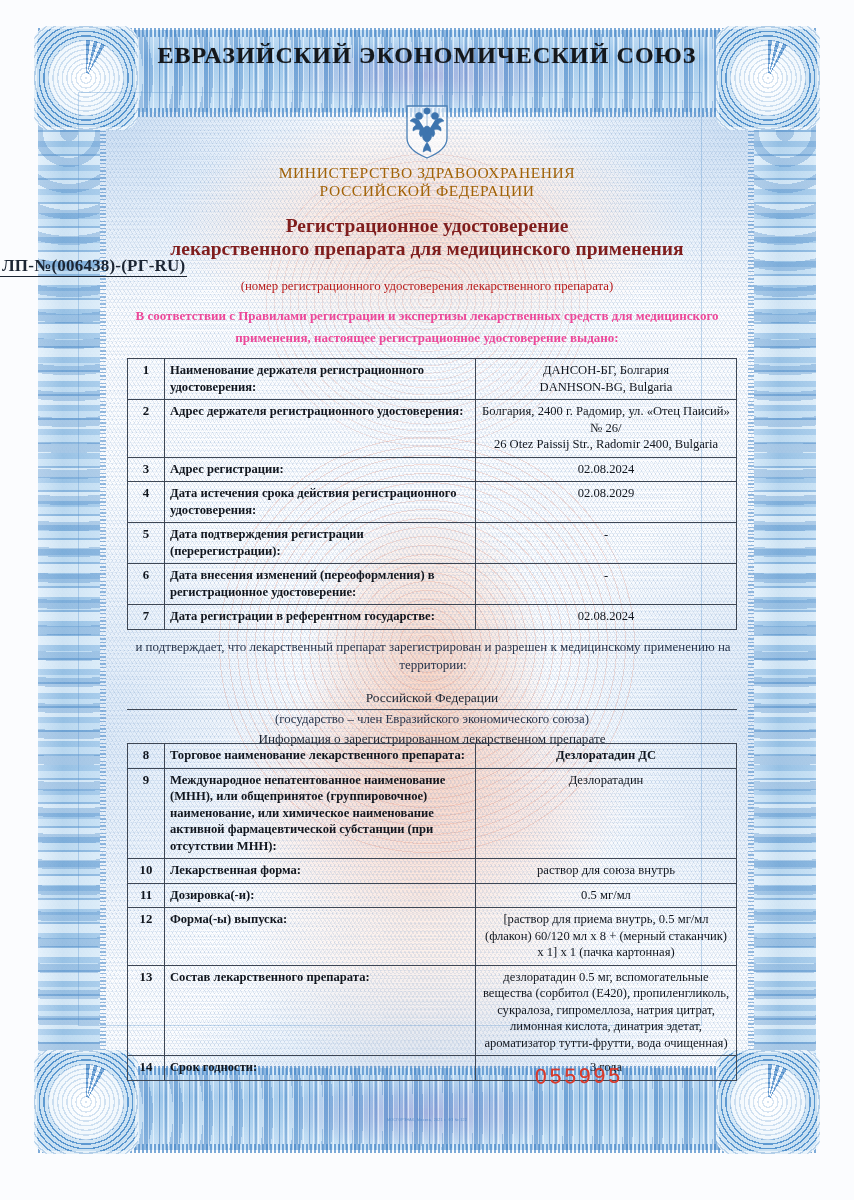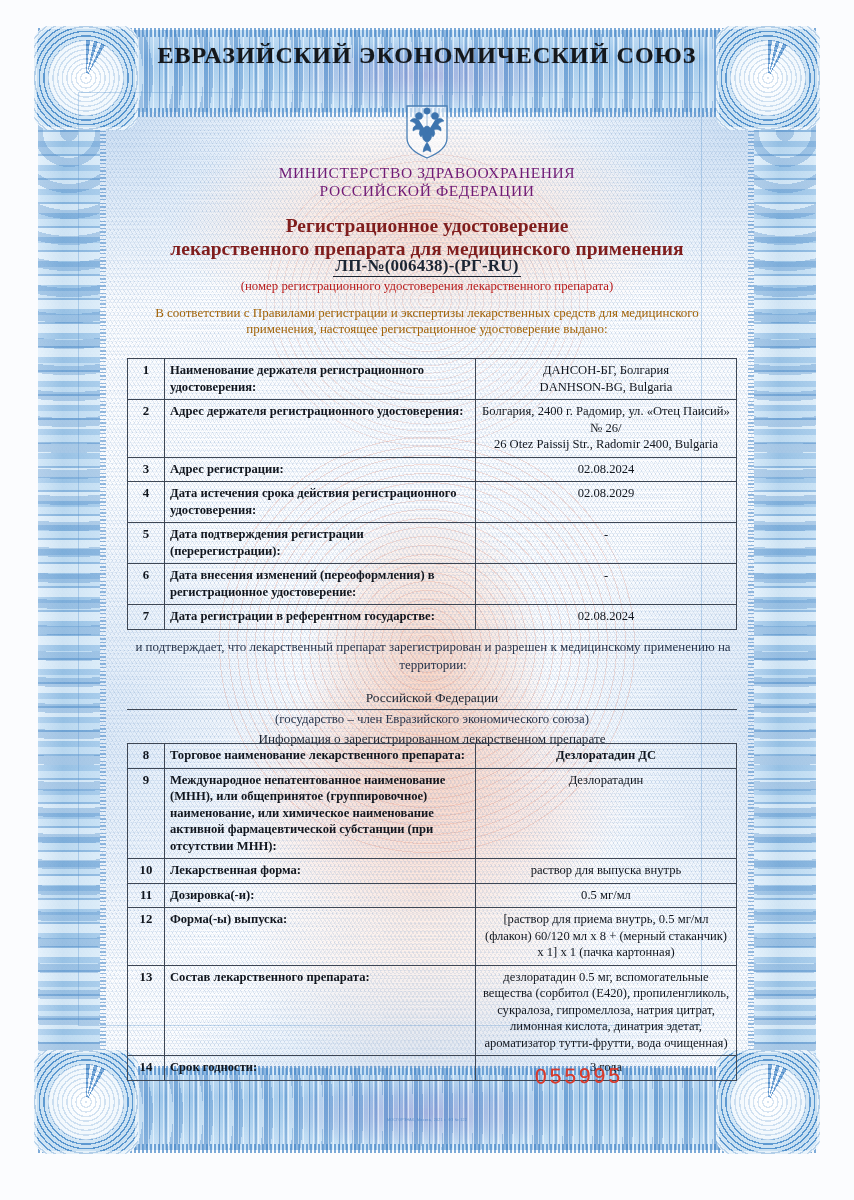--- a/index.html
+++ b/index.html
@@ -191,46 +191,46 @@
     text-shadow:0 0 1px rgba(0,0,0,.35);
   }
 
   .emblem{
     position:absolute;left:50%;top:104px;transform:translateX(-50%);
     width:44px;height:56px;
   }
 
   .ministry{
     position:absolute;left:0;top:164px;width:854px;text-align:center;
-    font-size:15.5px;letter-spacing:.6px;color:#701a75;line-height:18px;
+    font-size:15.5px;letter-spacing:.6px;color:#a16207;line-height:18px;
   }
 
   .cert-title{
     position:absolute;left:0;top:214px;width:854px;text-align:center;
     font-weight:bold;color:#7f1d1d;line-height:23px;
   }
   .cert-title .l1{font-size:19.5px;display:block;}
   .cert-title .l2{font-size:19.5px;display:block;}
 
   .regnum{
-    position:absolute;left:0;top:256px;width:854px;text-align:center;
+    position:absolute;left:0;top:256px;width:854px;
   }
   .regnum span{
     font-weight:bold;font-size:17px;color:#1b2533;
     border-bottom:1.4px solid #1b2533;padding:0 2px 1px 2px;
     letter-spacing:.2px;
   }
   .regnum-cap{
     position:absolute;left:0;top:279px;width:854px;text-align:center;
     font-size:12.8px;color:#b91c1c;
   }
 
   .intro{
     position:absolute;left:127px;top:305px;width:600px;
-    text-align:center;font-size:13px;line-height:16px;color:#a16207;
+    text-align:center;font-size:13px;line-height:22px;color:#ec4899;font-weight:bold;
   }
 
   
   table.doc{
     position:absolute;border-collapse:collapse;width:610px;left:127px;
     font-size:12.6px;color:#11161e;
   }
   table.doc td{
     border:1px solid #3d4654;
     vertical-align:top;
@@ -406,21 +406,21 @@
           <td class="val strong">Дезлоратадин ДС</td>
         </tr>
         <tr>
           <td class="num">9</td>
           <td class="lbl">Международное непатентованное наименование (МНН), или общепринятое (группировочное) наименование, или химическое наименование активной фармацевтической субстанции (при отсутствии МНН):</td>
           <td class="val">Дезлоратадин</td>
         </tr>
         <tr>
           <td class="num">10</td>
           <td class="lbl">Лекарственная форма:</td>
-          <td class="val">раствор для выпуска внутрь</td>
+          <td class="val">раствор для союза внутрь</td>
         </tr>
         <tr>
           <td class="num">11</td>
           <td class="lbl">Дозировка(-и):</td>
           <td class="val">0.5 мг/мл</td>
         </tr>
         <tr>
           <td class="num">12</td>
           <td class="lbl">Форма(-ы) выпуска:</td>
           <td class="val">[раствор для приема внутрь, 0.5 мг/мл (флакон) 60/120 мл x 8 + (мерный стаканчик) x 1] x 1 (пачка картонная)</td>

